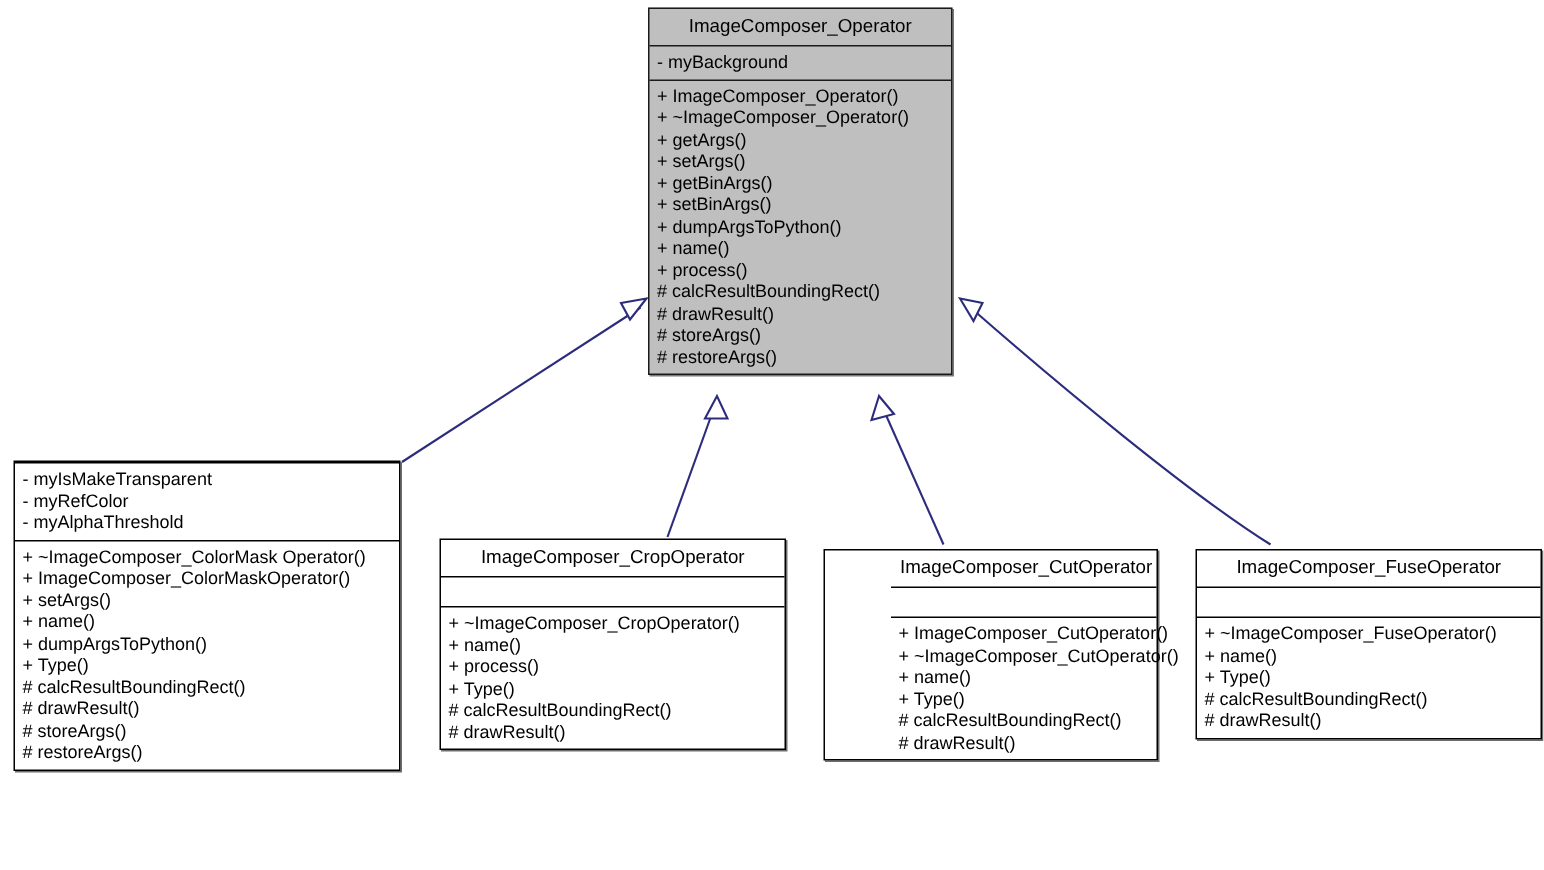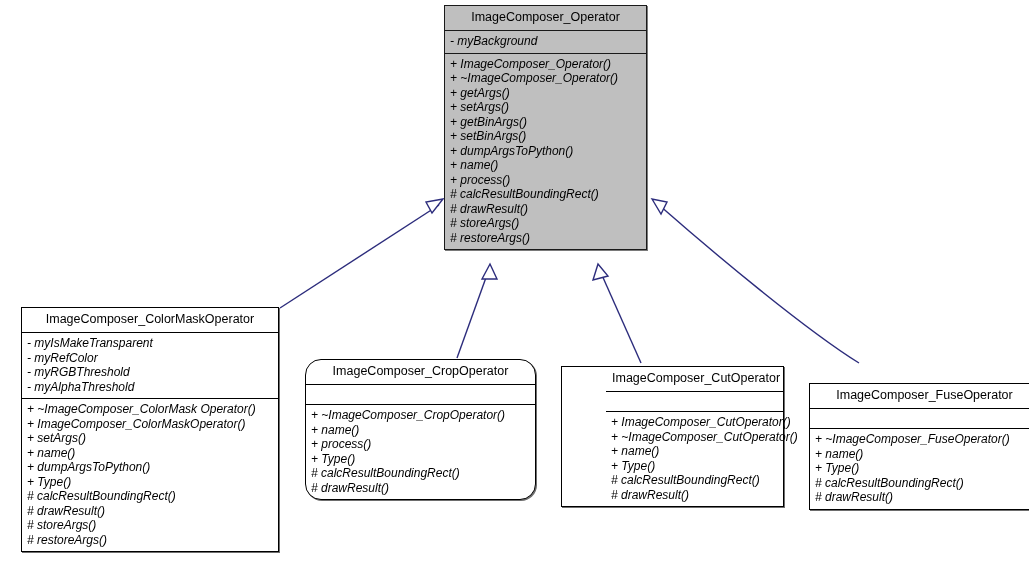--- a/index.html
+++ b/index.html
@@ -9,21 +9,21 @@
   }
   body {
     width: 1029px;
     height: 580px;
     position: relative;
     overflow: hidden;
     font-family: "Liberation Sans", sans-serif;
   }
   #diagram-root {
     position: absolute;
-    left: 16px;
+    left: 4px;
     top: 0;
     width: 956px;
     height: 580px;
   }
   svg.edge-layer {
     position: absolute;
     left: 0;
     top: 0;
     width: 1029px;
     height: 580px;
@@ -65,21 +65,20 @@
   .attr-compartment, .op-compartment {
     padding: 3px 5px 4px 5px;
   }
   .attr-compartment.empty {
     height: 13px;
     padding: 3px 5px;
   }
   .member {
     white-space: nowrap;
     padding: 0;
-    font-style: italic;
   }
   .member.wrap {
     white-space: normal;
   }
 </style>
 </head>
 <body>
 
 <div id="diagram-root">
 
@@ -124,44 +123,42 @@
       <div class="member">+ name()</div>
       <div class="member">+ process()</div>
       <div class="member"># calcResultBoundingRect()</div>
       <div class="member"># drawResult()</div>
       <div class="member"># storeArgs()</div>
       <div class="member"># restoreArgs()</div>
     </div>
   </div>
 
   <div class="uml-class derived" style="left:5px; top:307px; width:258px;">
-    <div class="class-title">ImageComposer_ColorMaskOperator</div>
     <div class="sep"></div>
     <div class="attr-compartment">
       <div class="member">- myIsMakeTransparent</div>
       <div class="member">- myRefColor</div>
-      <div class="member">- myRGBThreshold</div>
       <div class="member">- myAlphaThreshold</div>
     </div>
     <div class="sep"></div>
     <div class="op-compartment">
       <div class="member wrap">+ ~ImageComposer_ColorMask Operator()</div>
       <div class="member">+ ImageComposer_ColorMaskOperator()</div>
       <div class="member">+ setArgs()</div>
       <div class="member">+ name()</div>
       <div class="member">+ dumpArgsToPython()</div>
       <div class="member">+ Type()</div>
       <div class="member"># calcResultBoundingRect()</div>
       <div class="member"># drawResult()</div>
       <div class="member"># storeArgs()</div>
       <div class="member"># restoreArgs()</div>
     </div>
   </div>
 
-  <div class="uml-class derived" style="left:289px; top:359px; width:231px;border-radius:16px;">
+  <div class="uml-class derived" style="left:289px; top:359px; width:231px;">
     <div class="class-title">ImageComposer_CropOperator</div>
     <div class="sep"></div>
     <div class="attr-compartment empty"></div>
     <div class="sep"></div>
     <div class="op-compartment">
       <div class="member">+ ~ImageComposer_CropOperator()</div>
       <div class="member">+ name()</div>
       <div class="member">+ process()</div>
       <div class="member">+ Type()</div>
       <div class="member"># calcResultBoundingRect()</div>
@@ -177,21 +174,21 @@
     <div class="op-compartment">
       <div class="member">+ ImageComposer_CutOperator()</div>
       <div class="member">+ ~ImageComposer_CutOperator()</div>
       <div class="member">+ name()</div>
       <div class="member">+ Type()</div>
       <div class="member"># calcResultBoundingRect()</div>
       <div class="member"># drawResult()</div>
     </div>
   </div>
 
-  <div class="uml-class derived" style="left:793px; top:366px; width:231px;margin-top:17px;">
+  <div class="uml-class derived" style="left:793px; top:366px; width:231px;">
     <div class="class-title">ImageComposer_FuseOperator</div>
     <div class="sep"></div>
     <div class="attr-compartment empty"></div>
     <div class="sep"></div>
     <div class="op-compartment">
       <div class="member">+ ~ImageComposer_FuseOperator()</div>
       <div class="member">+ name()</div>
       <div class="member">+ Type()</div>
       <div class="member"># calcResultBoundingRect()</div>
       <div class="member"># drawResult()</div>

